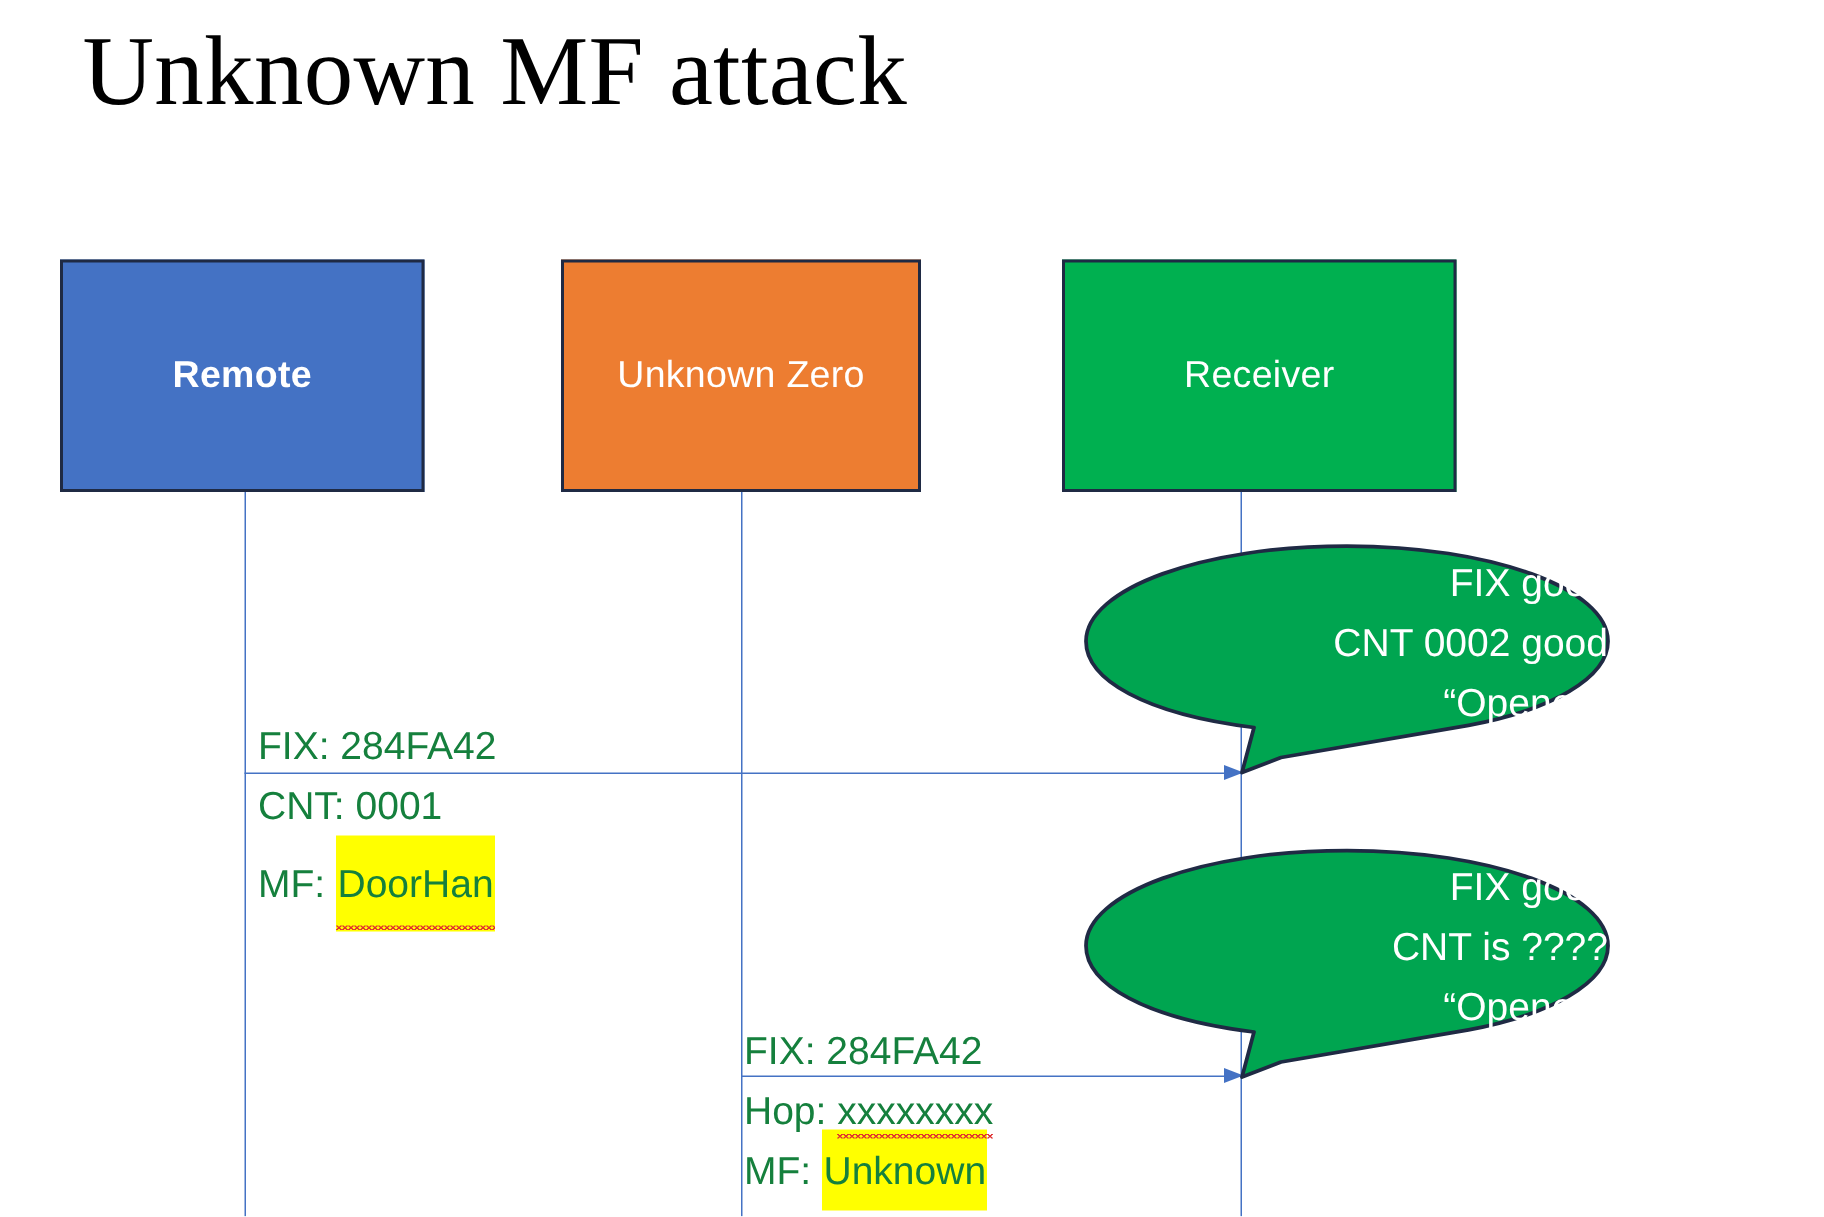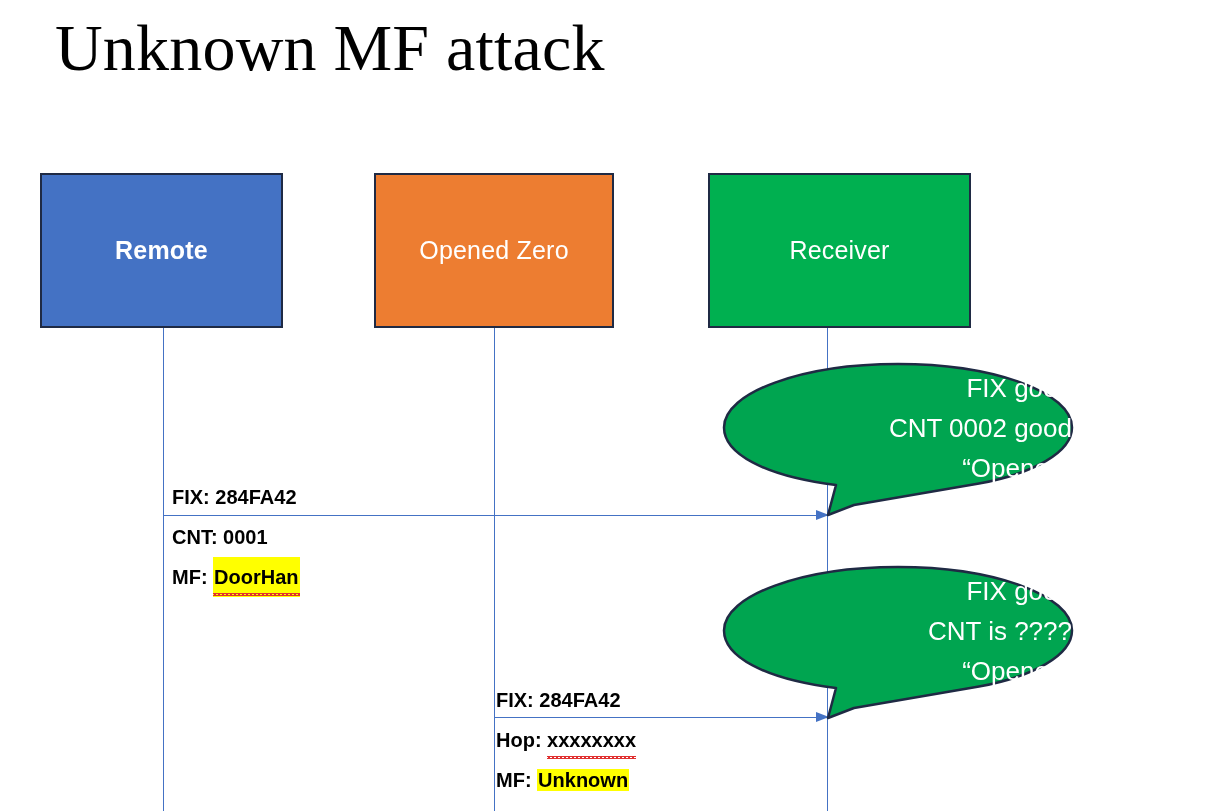--- a/index.html
+++ b/index.html
@@ -72,33 +72,32 @@
     border-left: 13px solid #4472C4;
     border-top: 5.5px solid transparent;
     border-bottom: 5.5px solid transparent;
   }
   #msg1-arrow { left: 163px; top: 515px; width: 665px; }
   #msg2-arrow { left: 494px; top: 717px; width: 334px; }
 
   
   .msg-text {
     position: absolute;
-    font-size: 20px;
+    font-size: 26px;
     line-height: 40px;
-    color: #000000;
+    color: #15803d;
     white-space: nowrap;
-    font-weight: bold;
   }
   #msg1-text { left: 172px; top: 477px; }
   #msg2-text { left: 496px; top: 680px; }
   .msg-line { display: block; height: 40px; }
 
   .hl {
     background: #FFFF00;
-    padding: 0 1px;
+    padding: 12px 1px;
   }
   .squiggle {
     position: relative;
     display: inline-block;
   }
   .squiggle::after {
     content: "";
     position: absolute;
     left: 0;
     right: 0;
@@ -152,21 +151,21 @@
   <div id="slide-title">Unknown MF attack</div>
 
   <div class="lifeline" style="left:163px; top:328px; height:483px;"></div>
   <div class="lifeline" style="left:494px; top:328px; height:483px;"></div>
   <div class="lifeline" style="left:827px; top:328px; height:483px;"></div>
 
   <div class="actor-box" id="actor-remote">
     <span>Remote</span>
   </div>
   <div class="actor-box" id="actor-flipper">
-    <span>Opened Zero</span>
+    <span>Unknown Zero</span>
   </div>
   <div class="actor-box" id="actor-receiver">
     <span>Receiver</span>
   </div>
 
   <div class="msg-arrow" id="msg1-arrow"></div>
 
   <div class="msg-text" id="msg1-text">
     <span class="msg-line"><span>FIX:</span>&nbsp;<span>284FA42</span></span>
     <span class="msg-line"><span>CNT:</span>&nbsp;<span>0001</span></span>

